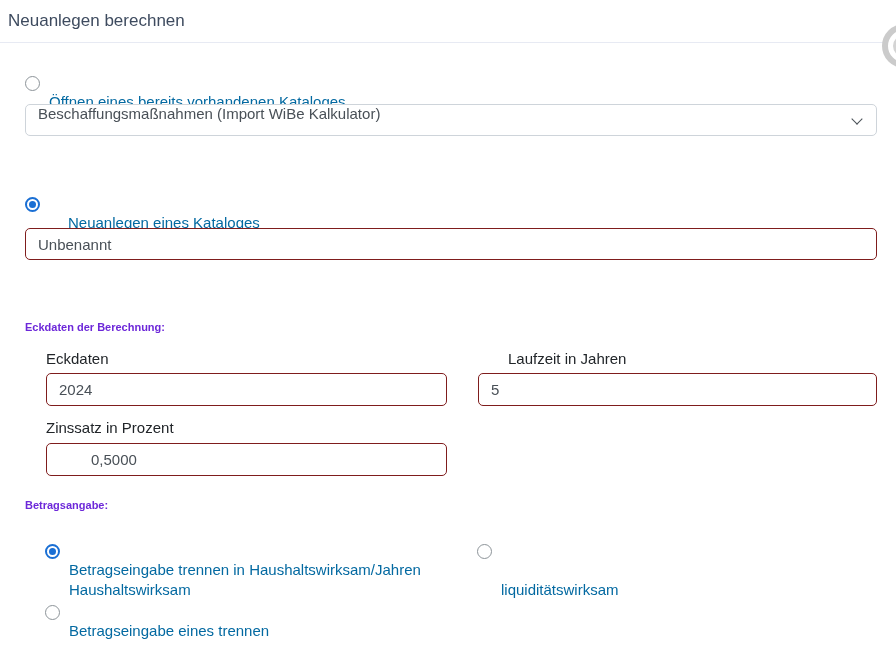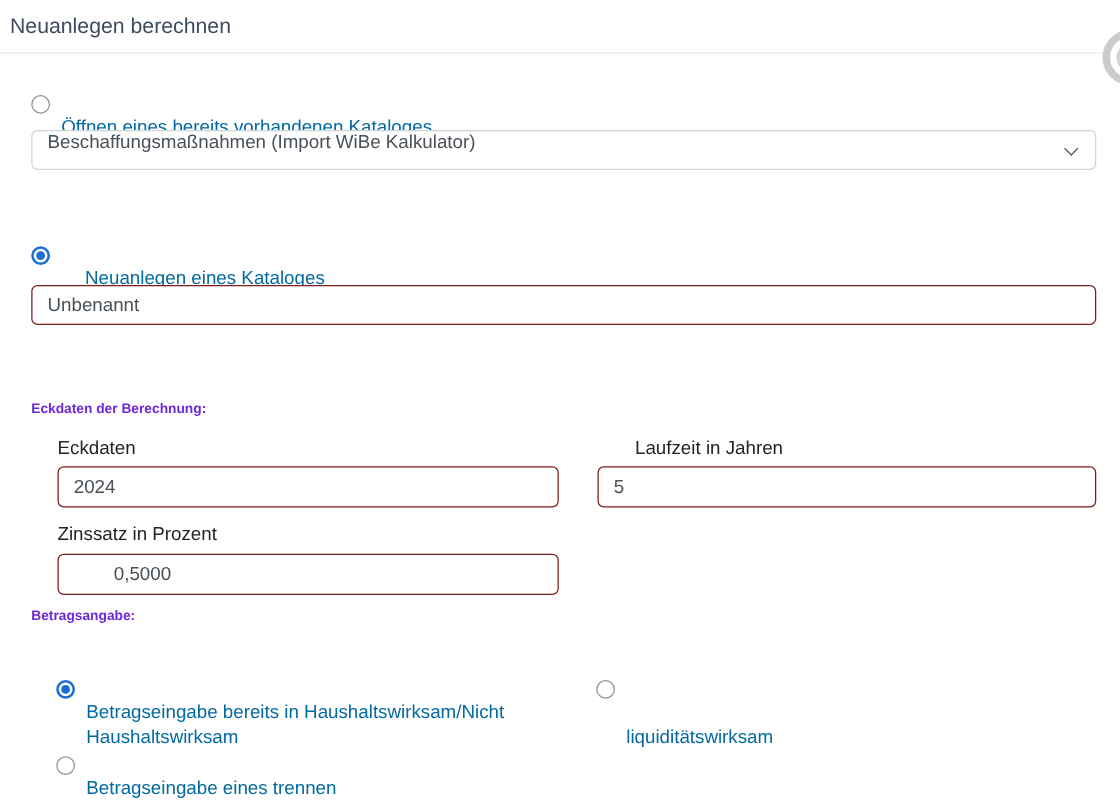--- a/index.html
+++ b/index.html
@@ -95,21 +95,21 @@
   
   .section-heading { font-size: 11px; font-weight: bold; color: #6d28d9; }
   .field-label { font-size: 15px; color: #212529; }
 
   .pos-radio1   { left: 25px;  top: 74px;  }
   .pos-radio2   { left: 25px;  top: 195px; gap: 28px; }
   .pos-eck      { left: 25px;  top: 321px; }
   .pos-basis-l  { left: 46px;  top: 350px; }
   .pos-lauf-l   { left: 478px; top: 350px; margin-left: 30px; }
   .pos-zins-l   { left: 46px;  top: 419px; }
-  .pos-betrag   { left: 25px;  top: 487px; }
+  .pos-betrag   { left: 25px;  top: 499px; }
   .pos-opt-a    { left: 45px;  top: 542px; width: 400px; }
   .pos-opt-b    { left: 477px; top: 542px; width: 410px; }
   .pos-opt-c    { left: 45px;  top: 603px; }
 </style>
 </head>
 <body>
 
 <div class="abs page-title">Neuanlegen berechnen</div>
 <div class="abs header-divider"></div>
 <div class="abs ring-outer"></div>
@@ -141,21 +141,21 @@
 <input class="abs text-input input-lauf" value="5" style="">
 
 <div class="abs field-label pos-zins-l">Zinssatz in Prozent</div>
 <input class="abs text-input input-zins" value="0,5000" style="">
 
 <div class="abs section-heading pos-betrag">Betragsangabe:</div>
 
 <div class="abs radio-row pos-opt-a">
   <span class="radio checked"></span>
   <span class="radio-label">
-    <span>Betragseingabe bereits in Haushaltswirksam/Nicht</span><br>
+    <span>Betragseingabe trennen in Haushaltswirksam/Jahren</span><br>
     <span>Haushaltswirksam</span>
   </span>
 </div>
 
 <div class="abs radio-row pos-opt-b">
   <span class="radio"></span>
   <span class="radio-label">
     <br>
     <span>liquiditätswirksam</span>
   </span>

